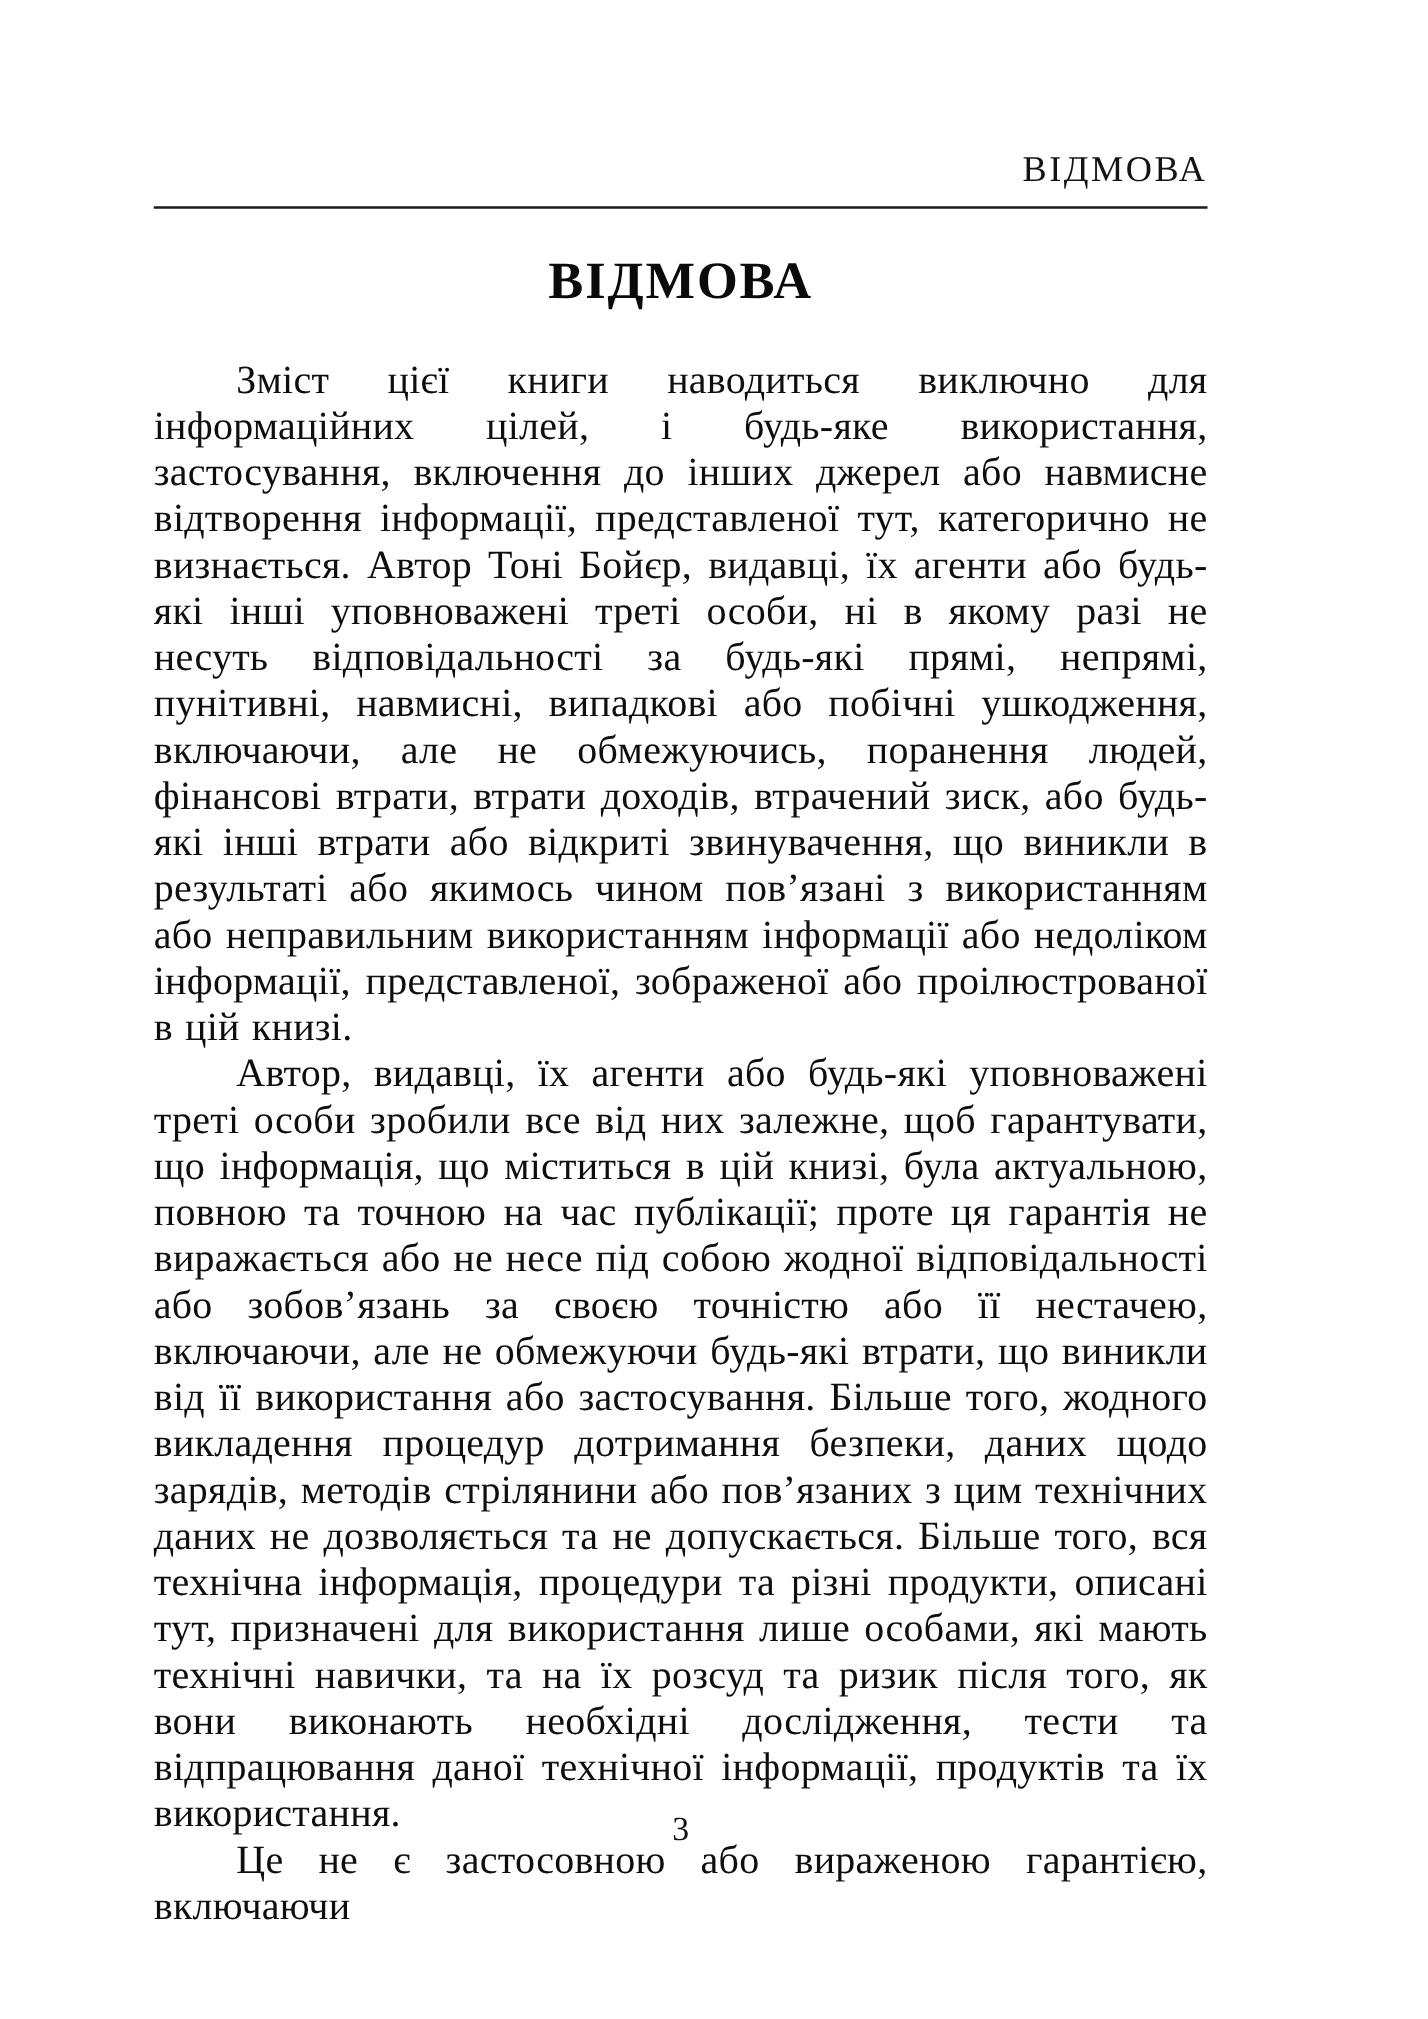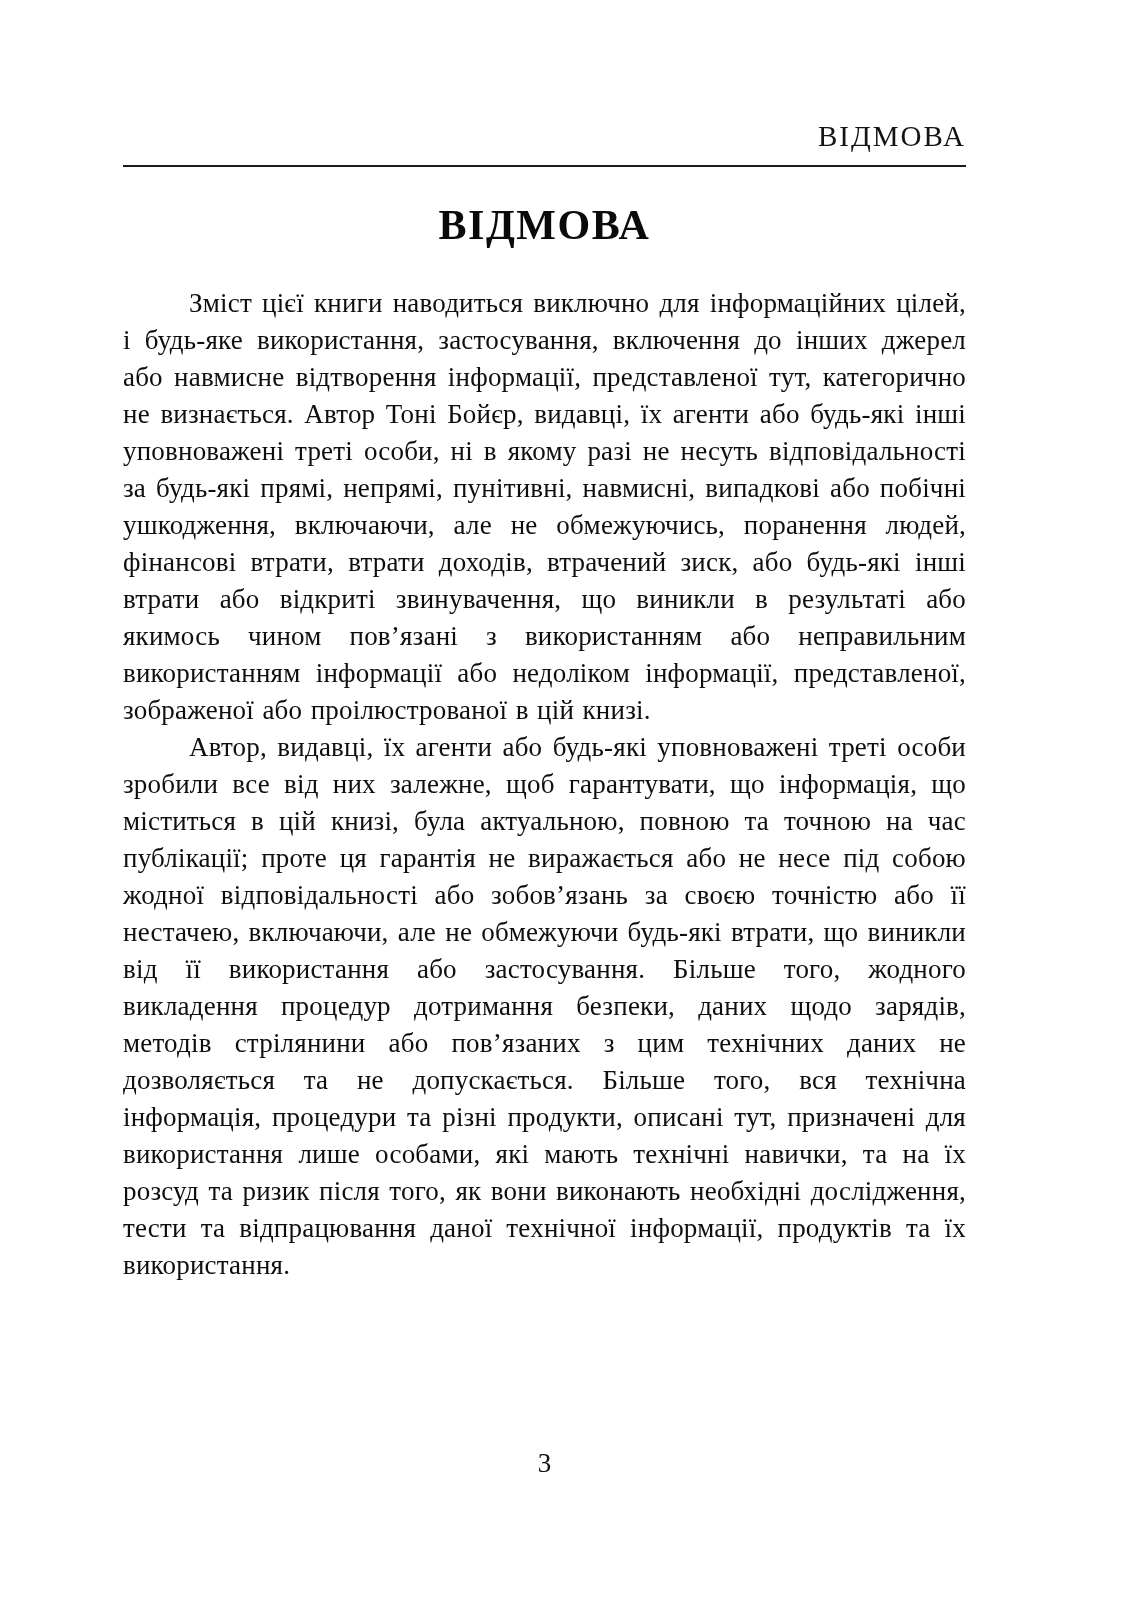--- a/index.html
+++ b/index.html
@@ -33,21 +33,21 @@
     text-align: center;
     font-size: 42px;
     font-weight: bold;
     letter-spacing: 1.5px;
     color: #0a0a0a;
   }
   .body {
     margin-top: 36px;
   }
   .body p {
-    font-size: 27px;
+    font-size: 32px;
     line-height: 37px;
     text-align: justify;
     text-indent: 66px;
     letter-spacing: 0.2px;
     word-spacing: 1.5px;
   }
   .page-number {
     position: absolute;
     left: 0;
     top: 1448px;
@@ -64,17 +64,18 @@
 
   <div class="running-head">
     <span>ВІДМОВА</span>
   </div>
 
   <h1 class="title">ВІДМОВА</h1>
 
   <div class="body">
     <p>Зміст цієї книги наводиться виключно для інформаційних цілей, і будь-яке використання, застосування, включення до інших джерел або навмисне відтворення інформації, представленої тут, категорично не визнається. Автор Тоні Бойєр, видавці, їх агенти або будь-які інші уповноважені треті особи, ні в якому разі не несуть відповідальності за будь-які прямі, непрямі, пунітивні, навмисні, випадкові або побічні ушкодження, включаючи, але не обмежуючись, поранення людей, фінансові втрати, втрати доходів, втрачений зиск, або будь-які інші втрати або відкриті звинувачення, що виникли в результаті або якимось чином пов’язані з використанням або неправильним використанням інформації або недоліком інформації, представленої, зображеної або проілюстрованої в цій книзі.</p>
     <p>Автор, видавці, їх агенти або будь-які уповноважені треті особи зробили все від них залежне, щоб гарантувати, що інформація, що міститься в цій книзі, була актуальною, повною та точною на час публікації; проте ця гарантія не виражається або не несе під собою жодної відповідальності або зобов’язань за своєю точністю або її нестачею, включаючи, але не обмежуючи будь-які втрати, що виникли від її використання або застосування. Більше того, жодного викладення процедур дотримання безпеки, даних щодо зарядів, методів стрілянини або пов’язаних з цим технічних даних не дозволяється та не допускається. Більше того, вся технічна інформація, процедури та різні продукти, описані тут, призначені для використання лише особами, які мають технічні навички, та на їх розсуд та ризик після того, як вони виконають необхідні дослідження, тести та відпрацювання даної технічної інформації, продуктів та їх використання.</p>
+    <p>Це не є застосовною або вираженою гарантією, включаючи</p>
   </div>
 
   <div class="page-number">3</div>
 
 </div>
 
 </body></html>

